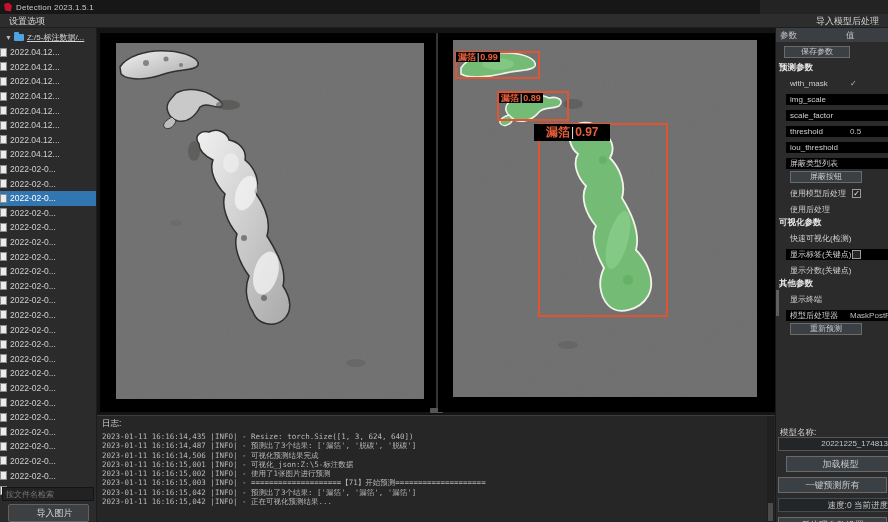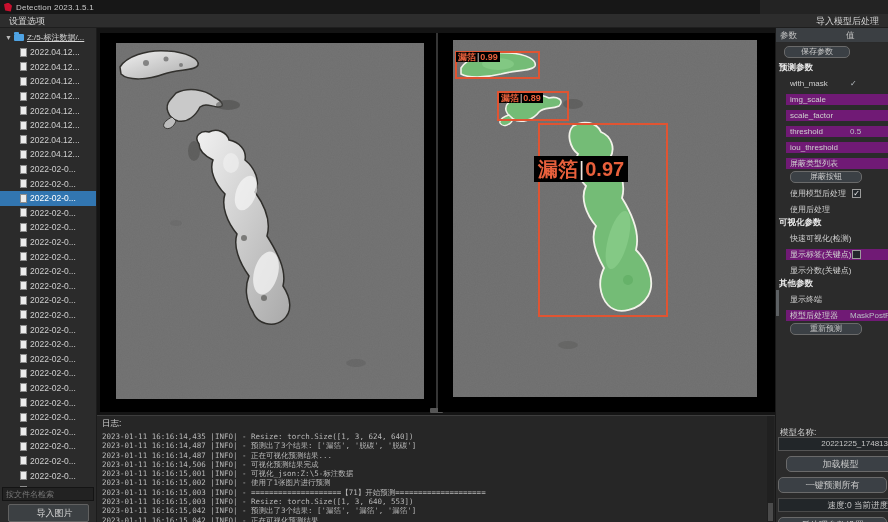--- a/index.html
+++ b/index.html
@@ -19,21 +19,21 @@
 
   
   .sidebar { position:absolute; left:0; top:28px; width:97px; height:494px; background:#2b2b2b;
     border-right:1px solid #1c1c1c; overflow:hidden; }
   .tree-root { position:absolute; left:0; top:2px; height:14px; display:flex; align-items:center; }
   .tw-arrow { color:#b9b9b9; font-size:7px; margin:0 2px 0 5px; }
   .folder-icon { width:10px; height:7px; background:#4fa3e3; border-radius:1px; position:relative; margin-right:3px; }
   .folder-icon::before { content:""; position:absolute; left:0; top:-2px; width:5px; height:2px; background:#4fa3e3; border-radius:1px 1px 0 0; }
   .tree-root-label { font-size:8px; color:#d6d6d6; white-space:nowrap;text-decoration:underline; }
   .tree-list { position:absolute; left:0; top:17px; width:97px; height:462px; overflow:hidden; }
-  .tree-item { height:14.6px; display:flex; align-items:center; padding-left:20px; }
+  .tree-item { height:14.6px; display:flex; align-items:center; }
   .tree-item.sel { background:#3276b1; }
   .ficon { width:7px; height:9px; background:#ececec; border:1px solid #8c8c8c; margin-right:3px; flex:0 0 auto; }
   .flabel { font-size:8.5px; color:#cfcfcf; white-space:nowrap; }
   .tree-item.sel .flabel { color:#ffffff; }
   .search-input { position:absolute; left:2px; bottom:21px; width:92px; height:14px; background:#222222;
     border:1px solid #141414; color:#bdbdbd; font-size:8px; padding:0 3px; font-family:"Liberation Sans",sans-serif;margin-top:39px; }
   .search-input::placeholder { color:#787878; }
   .import-btn { position:absolute; left:8px; bottom:0px; width:81px; height:18px; background:#3c4043;
     border:1px solid #616161; border-radius:2px; color:#d6d6d6; font-size:9px;padding-left:12px; }
 
@@ -49,45 +49,45 @@
   .img-right { left:15px; top:7px; width:304px; height:357px; }
 
   .det-box { position:absolute; border:2px solid #e05432; }
   .det-box1 { left:358px; top:23px; width:85px; height:28px; }
   .det-box2 { left:400px; top:63px; width:72px; height:30px; }
   .det-box3 { left:441px; top:95px; width:130px; height:194px; }
   .det-label { position:absolute; background:#000; color:#e8603c; font-weight:bold; line-height:1.12;
     padding:0 2px; white-space:nowrap; }
   .det-l1 { left:359px; top:24px; font-size:9px; }
   .det-l2 { left:402px; top:65px; font-size:9px; }
-  .det-l3 { left:437px; top:96px; font-size:20px; padding:2px 4px;margin-top:32px; }
+  .det-l3 { left:437px; top:96px; font-size:12px; padding:2px 12px; }
   .det-label .sep { color:#efe7df; font-weight:normal; margin:0 1px; }
 
   
   .logarea { position:absolute; left:97px; top:415px; width:678px; height:107px; background:#262626;
     border-top:1px solid #3d3d3d; overflow:hidden; }
   .log-title { font-size:8.5px; color:#cfcfcf; padding:2px 0 2px 5px; }
   .log-lines { padding-left:5px; }
   .log-line { font-family:"DejaVu Sans Mono", monospace; font-size:7.5px; line-height:9.3px;
     color:#b8b8b8; white-space:pre; overflow:hidden; }
   .log-scrollbar { position:absolute; right:1px; top:0; width:7px; height:107px; background:#202020; }
   .log-thumb { position:absolute; left:1px; bottom:2px; width:5px; height:18px; background:#4b4b4b; }
 
   
   .params { position:absolute; left:775px; top:28px; width:113px; height:494px; background:#2b2b2b;
     border-left:1px solid #191919; overflow:hidden; }
   .phead { position:relative; height:15px; background:#3b3f43; border-bottom:1px solid #2a2a2a; }
   .phead .c1 { position:absolute; left:4px; top:0; font-size:8.5px; color:#c4c4c4; line-height:15px; }
   .phead .c2 { position:absolute; left:70px; top:0; font-size:8.5px; color:#c4c4c4; line-height:15px; }
-  .btn { background:#3b4045; border:1px solid #6a6a6a; border-radius:5px; color:#c9c9c9;
+  .btn { background:#3b4045; border:1px solid #6a6a6a; border-radius:0; color:#c9c9c9;
     font-size:8px; text-align:center; display:block; font-family:"Liberation Sans",sans-serif; }
   .save-btn { margin:3px 0 3px 8px; width:66px; height:12px; line-height:10px; }
   .sec-title { font-weight:bold; font-size:8.5px; color:#e8e8e8; height:12px; line-height:12px; padding-left:3px; }
   .param-row { position:relative; height:11px; margin:5px 0 1px 10px; line-height:11px; }
-  .param-row.raised { background:#701a75; }
+  .param-row.raised { background:#000000; }
   .pname { display:block; font-size:8px; color:#cfcfcf; padding-left:4px; white-space:nowrap; overflow:hidden; }
   .pvalue { position:absolute; left:64px; top:0; font-size:8px; color:#b9bfc5; line-height:11px; white-space:nowrap; }
   .pcheck { position:absolute; left:66px; top:1px; width:9px; height:9px; border:1px solid #9b9b9b;
     background:#23272b; color:#eeeeee; font-size:8px; line-height:8px; text-align:center; }
   .pbtn { margin:2px 0 2px 14px; width:72px; height:12px; line-height:10px; }
   .pscroll-nub { position:absolute; left:0; top:262px; width:3px; height:26px; background:#5d6164; }
 
   .model-label { position:absolute; left:4px; top:399px; font-size:8.5px; color:#cfcfcf; }
   .model-field { position:absolute; left:2px; top:409px; width:111px; height:14px; background:#222629;
     border:1px solid #555; font-size:8px; color:#c4c4c4; line-height:12px; text-align:right;
@@ -317,26 +317,24 @@
     <div class="det-label det-l1"><span>漏箔</span><span class="sep">|</span><span>0.99</span></div>
     <div class="det-label det-l2"><span>漏箔</span><span class="sep">|</span><span>0.89</span></div>
     <div class="det-label det-l3"><span>漏箔</span><span class="sep">|</span><span>0.97</span></div>
   </div>
 
   <div class="logarea">
     <div class="log-title">日志:</div>
     <div class="log-lines" id="logLines">
         <div class="log-line">2023-01-11 16:16:14,435 |INFO| - Resize: torch.Size([1, 3, 624, 640])</div>
         <div class="log-line">2023-01-11 16:16:14,487 |INFO| - 预测出了3个结果: ['漏箔', '脱碳', '脱碳']</div>
-        <div class="log-line">2023-01-11 16:16:14,487 |INFO| - 正在可视化预测结果...</div>
         <div class="log-line">2023-01-11 16:16:14,506 |INFO| - 可视化预测结果完成</div>
         <div class="log-line">2023-01-11 16:16:15,001 |INFO| - 可视化_json:Z:\5-标注数据</div>
         <div class="log-line">2023-01-11 16:16:15,002 |INFO| - 使用了1张图片进行预测</div>
         <div class="log-line">2023-01-11 16:16:15,003 |INFO| - ====================【71】开始预测====================</div>
-        <div class="log-line">2023-01-11 16:16:15,003 |INFO| - Resize: torch.Size([1, 3, 640, 553])</div>
         <div class="log-line">2023-01-11 16:16:15,042 |INFO| - 预测出了3个结果: ['漏箔', '漏箔', '漏箔']</div>
         <div class="log-line">2023-01-11 16:16:15,042 |INFO| - 正在可视化预测结果...</div>
       </div>
     <div class="log-scrollbar">
       <div class="log-thumb"></div>
     </div>
   </div>
 
   <div class="params">
     <div class="phead">

